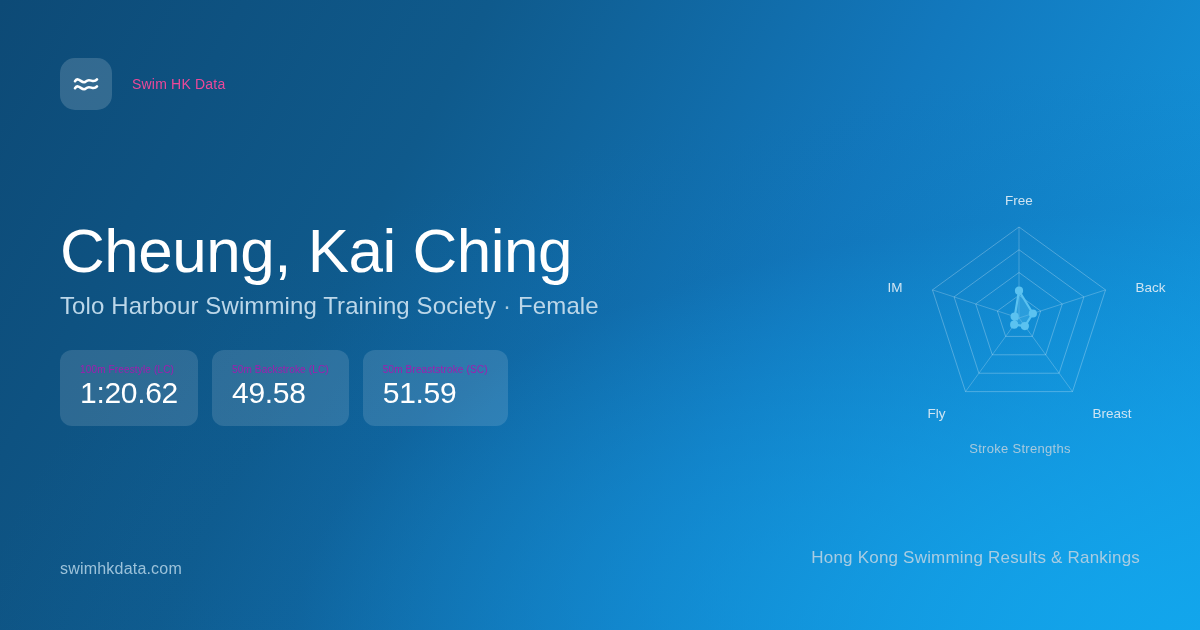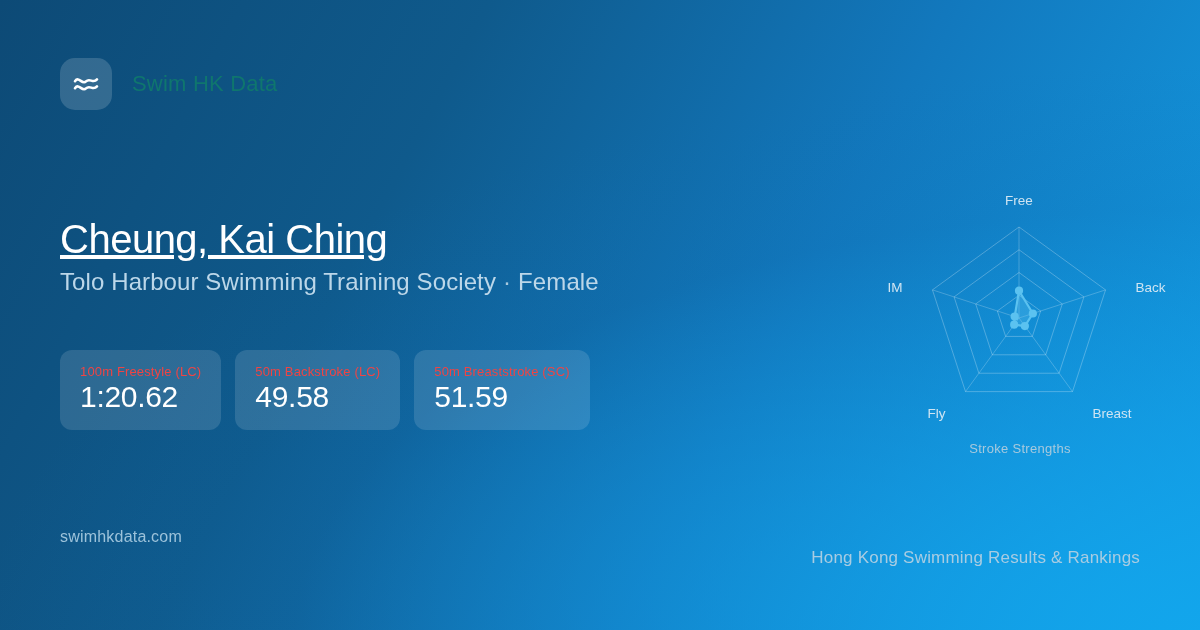--- a/index.html
+++ b/index.html
@@ -14,56 +14,55 @@
     -webkit-font-smoothing:antialiased;
   }
 
   
   .brand { position:absolute; left:60px; top:58px; display:flex; align-items:center; gap:20px; }
   .brand-mark {
     width:52px; height:52px; border-radius:15px;
     background:rgba(255,255,255,0.16);
     display:flex; align-items:center; justify-content:center;
   }
-  .brand-name { font-size:22px; color:#0f766e; letter-spacing:.2px; }
+  .brand-name { font-size:14px; color:#ec4899; letter-spacing:.2px; }
 
   
   .hero { position:absolute; left:60px; top:218px; width:760px; }
   .athlete-name {
-    font-size:40px; line-height:1.06; color:#ffffff; font-weight:400; letter-spacing:-0.5px;
+    font-size:62px; line-height:1.06; color:#ffffff; font-weight:400; letter-spacing:-0.5px;
     white-space:nowrap;
-    text-decoration:underline;
   }
   .athlete-meta {
     margin-top:8px; font-size:24px; color:#bcd7e9; font-weight:400; letter-spacing:.1px;
   }
   .meta-sep { padding:0 7px; color:#a9cade; }
 
   
   .stats { position:absolute; left:60px; top:350px; display:flex; gap:14px; }
   .stat-card {
     background:rgba(255,255,255,0.13);
     border-radius:12px;
     padding:14px 20px 16px 20px;
     min-width:120px;
   }
-  .stat-label { font-size:13px; color:#ef4444; white-space:nowrap; letter-spacing:.15px; }
+  .stat-label { font-size:10px; color:#a21caf; white-space:nowrap; letter-spacing:.15px; }
   .stat-value { margin-top:1px; font-size:30px; color:#ffffff; letter-spacing:-0.3px; }
 
   
   .radar-wrap { position:absolute; left:860px; top:170px; width:320px; height:300px; }
   .radar-caption {
     position:absolute; top:441px; left:860px; width:320px;
     text-align:center; font-size:13px; color:#a7c9dd; letter-spacing:.3px;
   }
   .axis-label { fill:#cfe4f2; font-size:13.5px; font-family:"Liberation Sans", sans-serif; }
 
   
   .footer-left {
-    position:absolute; left:60px; top:528px; font-size:16px; color:#9cc2da; letter-spacing:.2px;
+    position:absolute; left:60px; top:560px; font-size:16px; color:#9cc2da; letter-spacing:.2px;
   }
   .footer-right {
     position:absolute; right:60px; top:548px; font-size:17px; color:#a8cce2; letter-spacing:.2px;
   }
 </style>
 </head>
 <body>
 
 <div class="brand">
   <div class="brand-mark">

